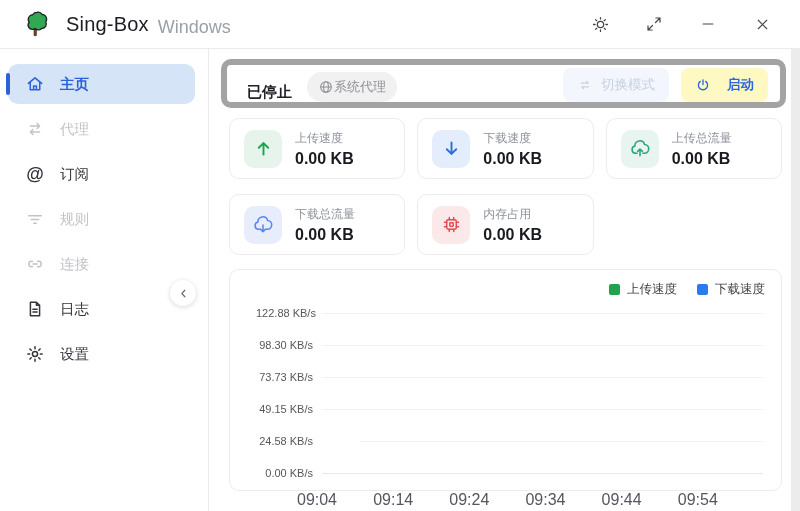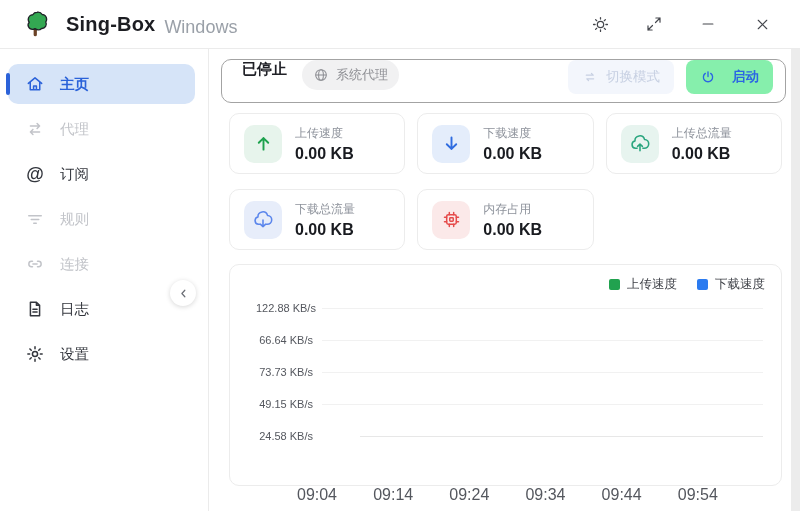--- a/index.html
+++ b/index.html
@@ -3,21 +3,21 @@
 <meta charset="utf-8">
 <style>
   * { box-sizing: border-box; margin: 0; padding: 0; }
   html,body { width:800px; height:511px; overflow:hidden; background:#fff;
     font-family:"Liberation Sans","DejaVu Sans",sans-serif; color:#1d1f24; }
   svg { display:block; }
 
   
   .titlebar { height:49px; border-bottom:1px solid #ebebeb; display:flex; align-items:center; padding:0 28px 0 22px; }
   .logo { width:30px; height:30px; margin-right:14px; }
-  .app-title { font-size:20px; font-weight:bold; color:#1c1d22; letter-spacing:.2px; }
+  .app-title { font-size:20px; font-weight:normal; color:#1c1d22; letter-spacing:.2px; }
   .platform { font-size:18px; color:#9aa0a8; margin-left:9px; padding-top:6px; }
   .win-controls { margin-left:auto; display:flex; align-items:center; gap:34px; }
   .win-btn { width:20px; height:20px; display:flex; align-items:center; justify-content:center; color:#45474d; cursor:pointer; }
 
   
   .app { display:flex; height:462px; position:relative; }
   .sidebar { width:209px; border-right:1px solid #ebebeb; padding-top:10px; flex-shrink:0; }
   .nav-item { height:40px; margin:5px 13px 5px 8px; border-radius:10px; display:flex; align-items:center;
     gap:15px; padding-left:17px; font-size:14.5px; color:#33363d; cursor:pointer; position:relative; }
   .nav-item .nav-icon { width:20px; height:20px; color:inherit; }
@@ -26,30 +26,30 @@
   .active-bar { position:absolute; left:-2px; top:9px; width:4px; height:22px; border-radius:2px; background:#2b62d9; }
   .at-glyph { font-size:18px; font-weight:600; line-height:20px; width:20px; text-align:center; }
 
   .collapse-btn { position:absolute; left:170px; top:231px; width:26px; height:26px; border-radius:50%;
     background:#fff; box-shadow:0 1px 5px rgba(0,0,0,.16); display:flex; align-items:center; justify-content:center;
     color:#6b6e75; font-size:14px; cursor:pointer; z-index:5; }
 
   .main { flex:1; padding:10px 14px 0 12px; }
 
   
-  .header-card { height:44px; border:1px solid #a3a3a3; border-radius:10px; background:#fff;
-    display:flex; align-items:flex-start; padding:0 12px 0 20px; }
+  .header-card { height:49px; border:6px solid #a3a3a3; border-radius:10px; background:#fff;
+    display:flex; align-items:flex-end; padding:0 12px 0 20px; }
   .status-text { font-size:15px; font-weight:600; color:#202127; }
-  .badge { display:flex; align-items:center; gap:7px; background:#f1f1f2; border-radius:15px;
+  .badge { display:flex; align-items:center; background:#f1f1f2; border-radius:15px;
     padding:6px 11px; color:#8f9095; font-size:13px; margin-left:15px; cursor:pointer; }
   .spacer { flex:1; }
   .btn { display:flex; align-items:center; gap:8px; border-radius:8px; padding:8px 14px;
     font-size:13.5px; border:none; cursor:pointer; font-family:inherit; }
   .btn-switch { background:#f3f6fc; color:#c7d0e2; margin-right:12px; }
-  .btn-start { background:#86efac; color:#2b66e3; font-weight:600;gap:16px; }
+  .btn-start { background:#fef9c3; color:#2b66e3; font-weight:600;gap:16px; }
 
   
   .stats { display:grid; grid-template-columns:repeat(3,1fr); gap:15px 12px; margin:10px 4px 0 8px; }
   .stat-card { border:1px solid #ececec; border-radius:10px; background:#fff; height:61px;
     display:flex; align-items:center; gap:13px; padding:0 14px; }
   .stat-icon { width:38px; height:38px; border-radius:10px; display:flex; align-items:center; justify-content:center; flex-shrink:0; }
   .stat-label { font-size:12px; color:#8d929b; margin-bottom:3px; }
   .stat-value { font-size:16px; font-weight:bold; color:#191b20; }
 
   
@@ -271,33 +271,37 @@
           <i class="sq" style="background: rgb(43, 123, 240);"></i>
           <span>下载速度</span>
         </span>
       </div>
       <div class="plot">
           <div class="grid-row" style="top: 0%;">
             <span class="ytick">122.88 KB/s</span>
             <span class="gline"></span>
           </div>
           <div class="grid-row" style="top: 20%;">
-            <span class="ytick">66.64 KB/s</span>
+            <span class="ytick">98.30 KB/s</span>
             <span class="gline"></span>
           </div>
           <div class="grid-row" style="top: 40%;">
             <span class="ytick">73.73 KB/s</span>
             <span class="gline"></span>
           </div>
           <div class="grid-row" style="top: 60%;">
             <span class="ytick">49.15 KB/s</span>
             <span class="gline"></span>
           </div>
           <div class="grid-row" style="top: 80%; gap: 38px;">
             <span class="ytick">24.58 KB/s</span>
+            <span class="gline"></span>
+          </div>
+          <div class="grid-row" style="top: 100%;">
+            <span class="ytick">0.00 KB/s</span>
             <span class="gline"></span>
           </div>
         </div>
       <div class="xaxis">
           <span style="left: 0%;">09:04</span>
           <span style="left: 17%;">09:14</span>
           <span style="left: 34%;">09:24</span>
           <span style="left: 51%;">09:34</span>
           <span style="left: 68%;">09:44</span>
           <span style="left: 85%;">09:54</span>

